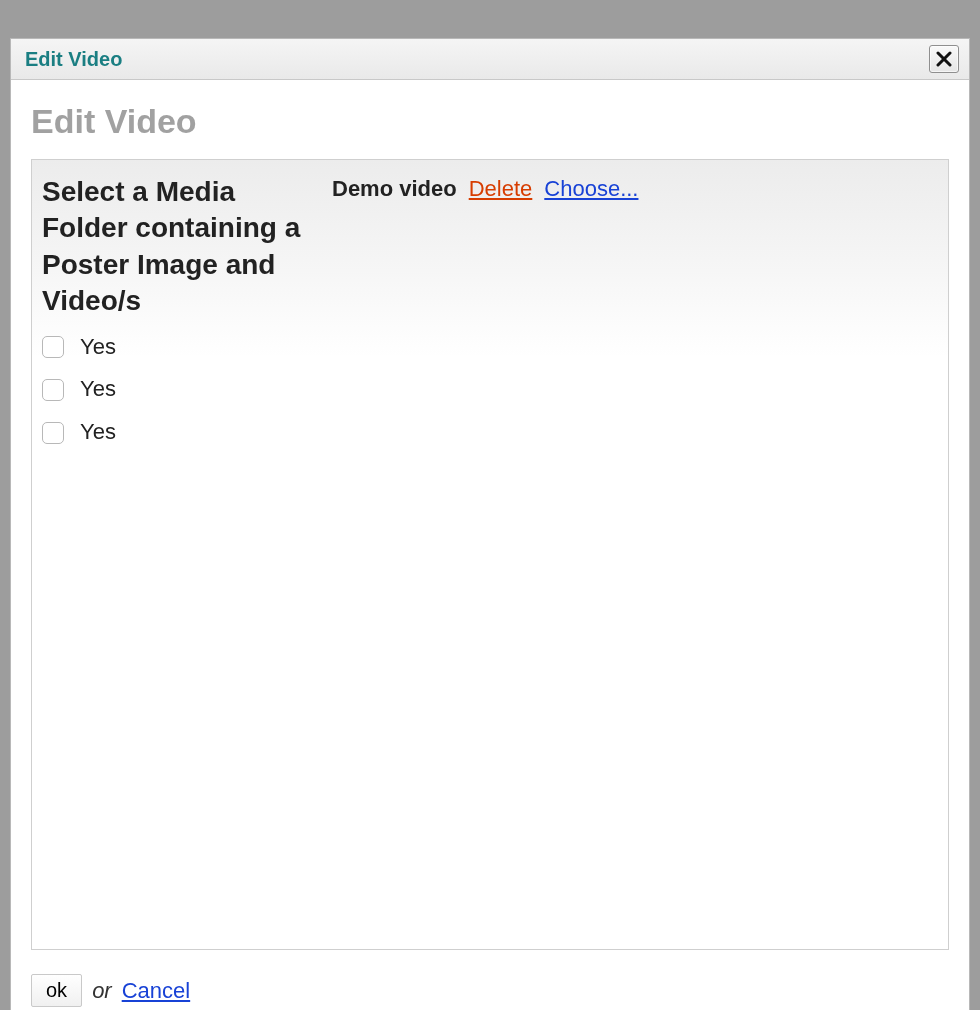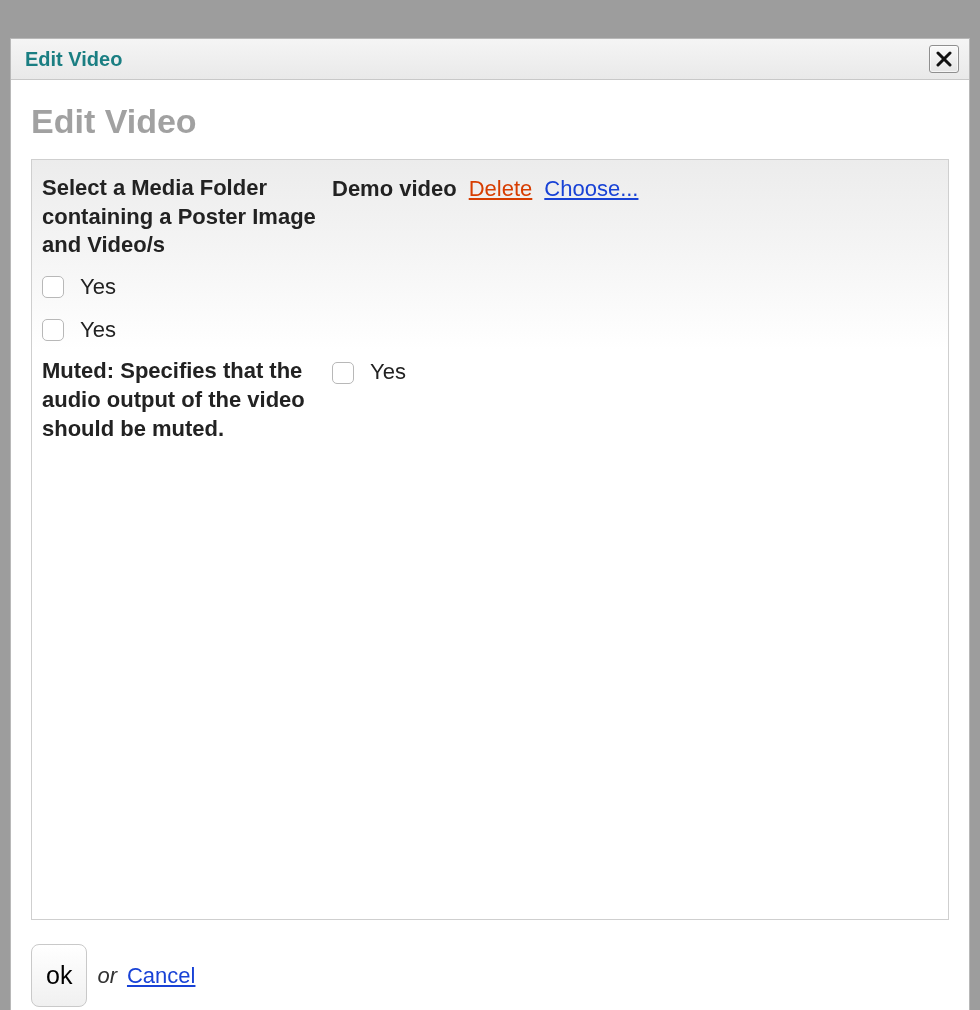--- a/index.html
+++ b/index.html
@@ -71,21 +71,21 @@
     padding: 8px 10px;
   }
   .row {
     display: flex;
     align-items: flex-start;
     padding: 6px 0;
   }
   .row-label {
     width: 290px;
     font-weight: bold;
-    font-size: 22px;
+    font-size: 28px;
     line-height: 1.3;
     padding-right: 8px;
   }
   .row-value {
     flex: 1;
     font-size: 22px;
     display: flex;
     align-items: center;
     flex-wrap: wrap;
     gap: 12px;
@@ -117,23 +117,23 @@
   .actions {
     padding-top: 24px;
     display: flex;
     align-items: center;
     gap: 10px;
     font-size: 22px;
   }
   .ok-btn {
     background: linear-gradient(#ffffff, #f0f0f0);
     border: 1px solid #c9c9c9;
-    border-radius: 8px;
-    padding: 16px 14px;
-    font-size: 25px;
+    border-radius: 2px;
+    padding: 4px 14px;
+    font-size: 20px;
     cursor: pointer;
     font-family: inherit;
   }
   .or-text {
     font-style: italic;
     color: #333;
   }
   .cancel-link {
     color: #1842d6;
     text-decoration: underline;
@@ -178,21 +178,20 @@
         </div>
 
         <div class="row">
           <div class="row-value">
             <span class="cb"></span>
             <span>Yes</span>
           </div>
         </div>
 
         <div class="row">
-          <div class="row-label">Muted: Specifies that the audio output of the video should be muted.</div>
           <div class="row-value">
             <span class="cb"></span>
             <span>Yes</span>
           </div>
         </div>
 
       </div>
 
       <div class="actions">
         <button class="ok-btn">ok</button>

